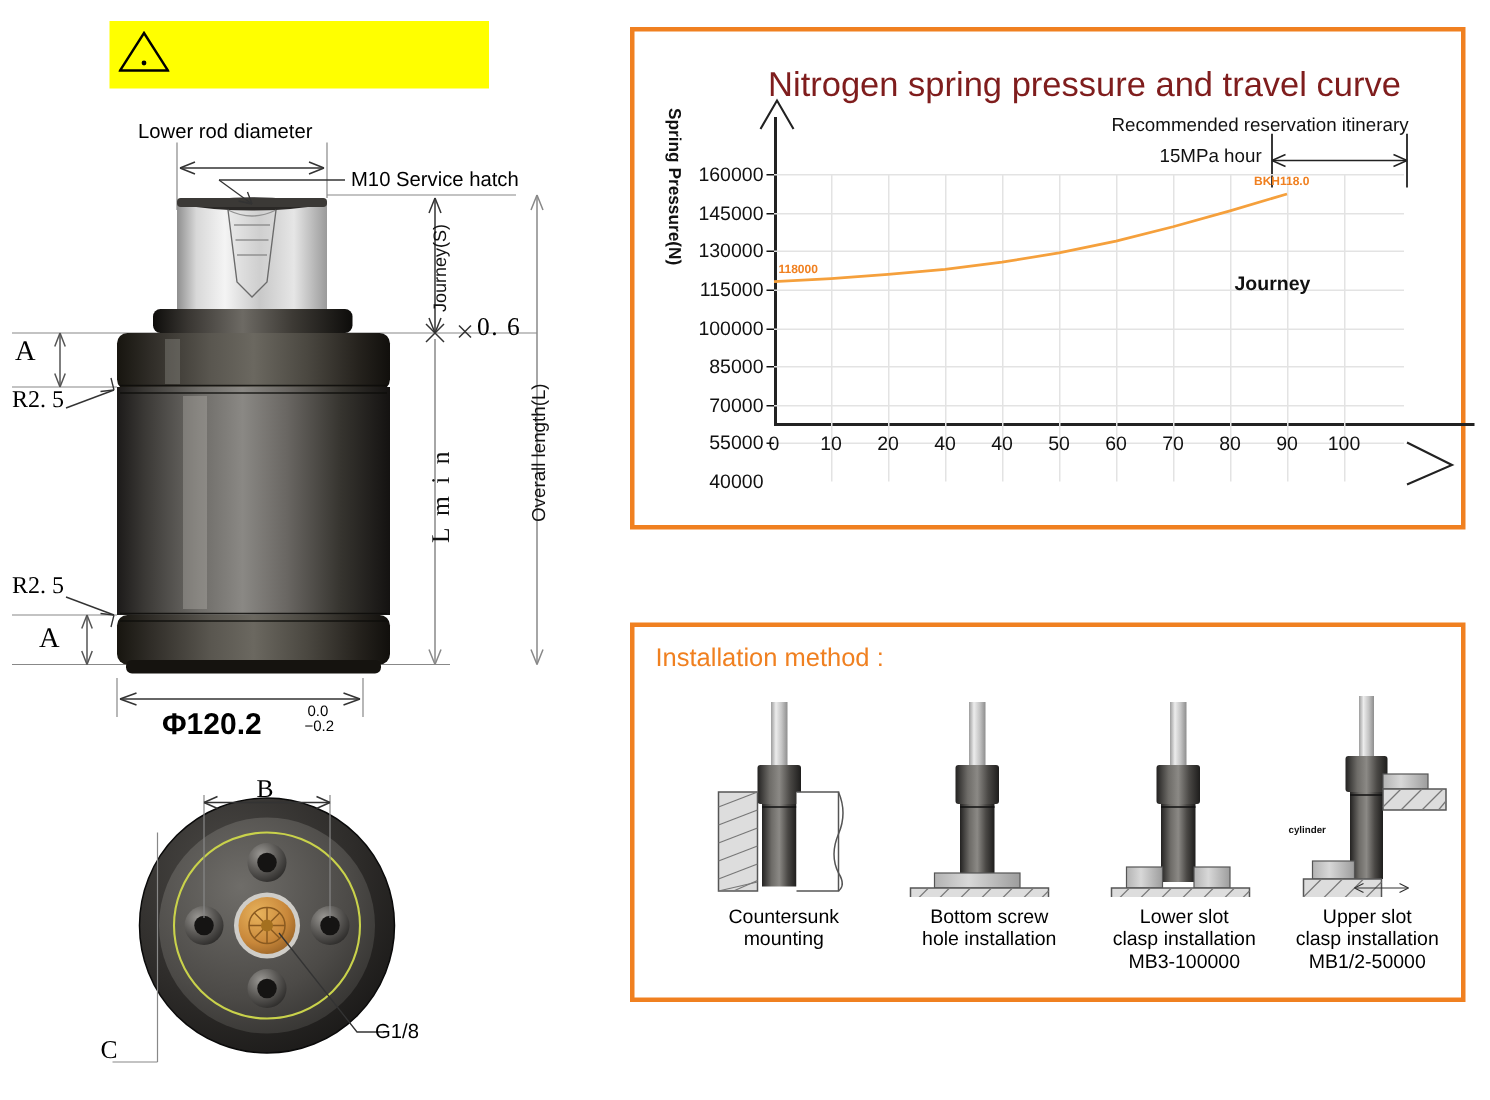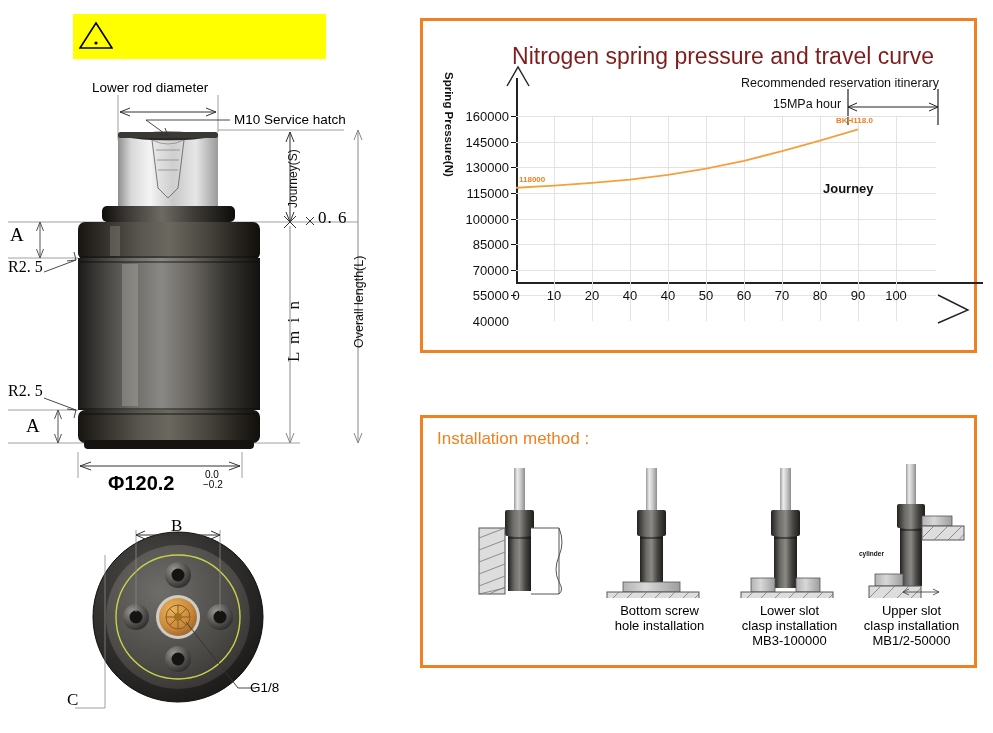--- a/index.html
+++ b/index.html
@@ -484,20 +484,25 @@
         <line x1="46" y1="136" x2="58" y2="124"></line>
     </g>
     <g stroke="#333" stroke-width="0.8" fill="none">
       <line x1="40" y1="128" x2="76" y2="128"></line>
       <path d="M40 128 l6 -3 M40 128 l6 3"></path>
       <path d="M76 128 l-6 -3 M76 128 l-6 3"></path>
     </g>
   </svg>
   <span class="abs" style="left:866px;top:0;font-size:6.5px;font-weight:bold;left:436px;top:132px;">cylinder</span>
 
+  <div class="inst-cap" style="left:32px;top:185px;">
+    <div>Countersunk</div>
+    <div>mounting</div>
+    <div></div>
+  </div>
   <div class="inst-cap" style="left:169px;top:185px;">
     <div>Bottom screw</div>
     <div>hole installation</div>
     <div></div>
   </div>
   <div class="inst-cap" style="left:299px;top:185px;">
     <div>Lower slot</div>
     <div>clasp installation</div>
     <div>MB3-100000</div>
   </div>

